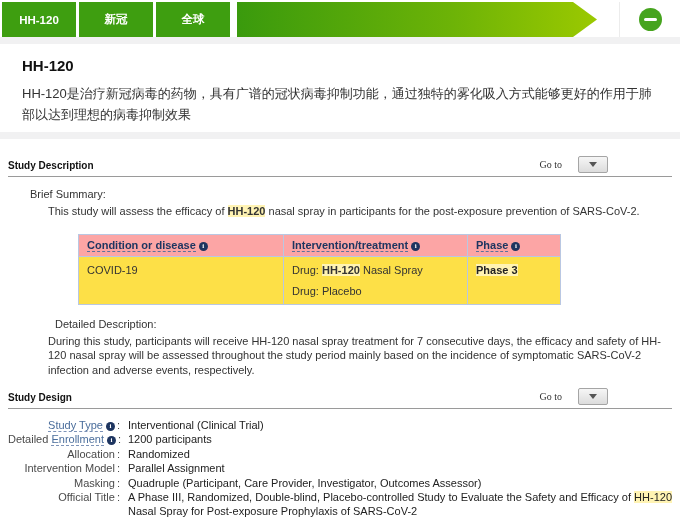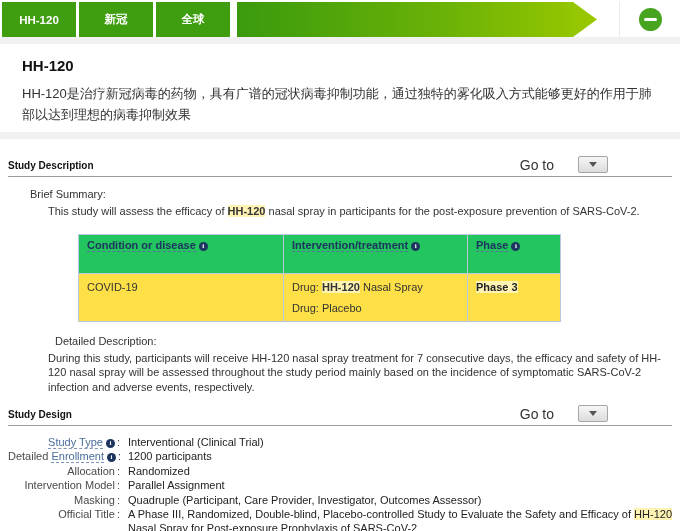--- a/index.html
+++ b/index.html
@@ -105,21 +105,21 @@
     font-weight: bold;
     color: #111;
   }
   .goto-group {
     position: absolute;
     right: 64px;
     top: -4px;
     display: flex;
     align-items: center;
   }
-  .goto-label { font-size: 14px; color: #333; margin-right: 24px; }
+  .goto-label { font-size: 10px; color: #333; margin-right: 16px; font-family: Liberation Serif, serif; }
   .goto-select {
     width: 30px;
     height: 17px;
     background: linear-gradient(#f6f6f6, #dcdcdc);
     border: 1px solid #a5a5a5;
     border-radius: 2px;
     display: flex;
     align-items: center;
     justify-content: center;
     cursor: pointer;
@@ -143,24 +143,24 @@
     margin: 15px 0 0 70px;
     table-layout: fixed;
   }
   table.ct th, table.ct td {
     border: 1px solid #b9c7e2;
     text-align: left;
     vertical-align: top;
     font-size: 11px;
   }
   table.ct th {
-    background: #22c55e;
+    background: #fca5a5;
     color: #1e3560;
     font-weight: bold;
-    padding: 4px 8px 22px 8px;
+    padding: 4px 8px 5px 8px;
   }
   table.ct td { padding: 7px 8px; background: #fde047; }
   .col-cond { width: 205px; }
   .col-int  { width: 184px; }
   .col-phase{ width: 93px; }
   .th-term { border-bottom: 1px dashed #5b729c; cursor: pointer; }
   .int-line2 { margin-top: 9px; }
   td.phase-cell { font-weight: bold; color: #222; }
   .row-pad { height: 14px; }
 

